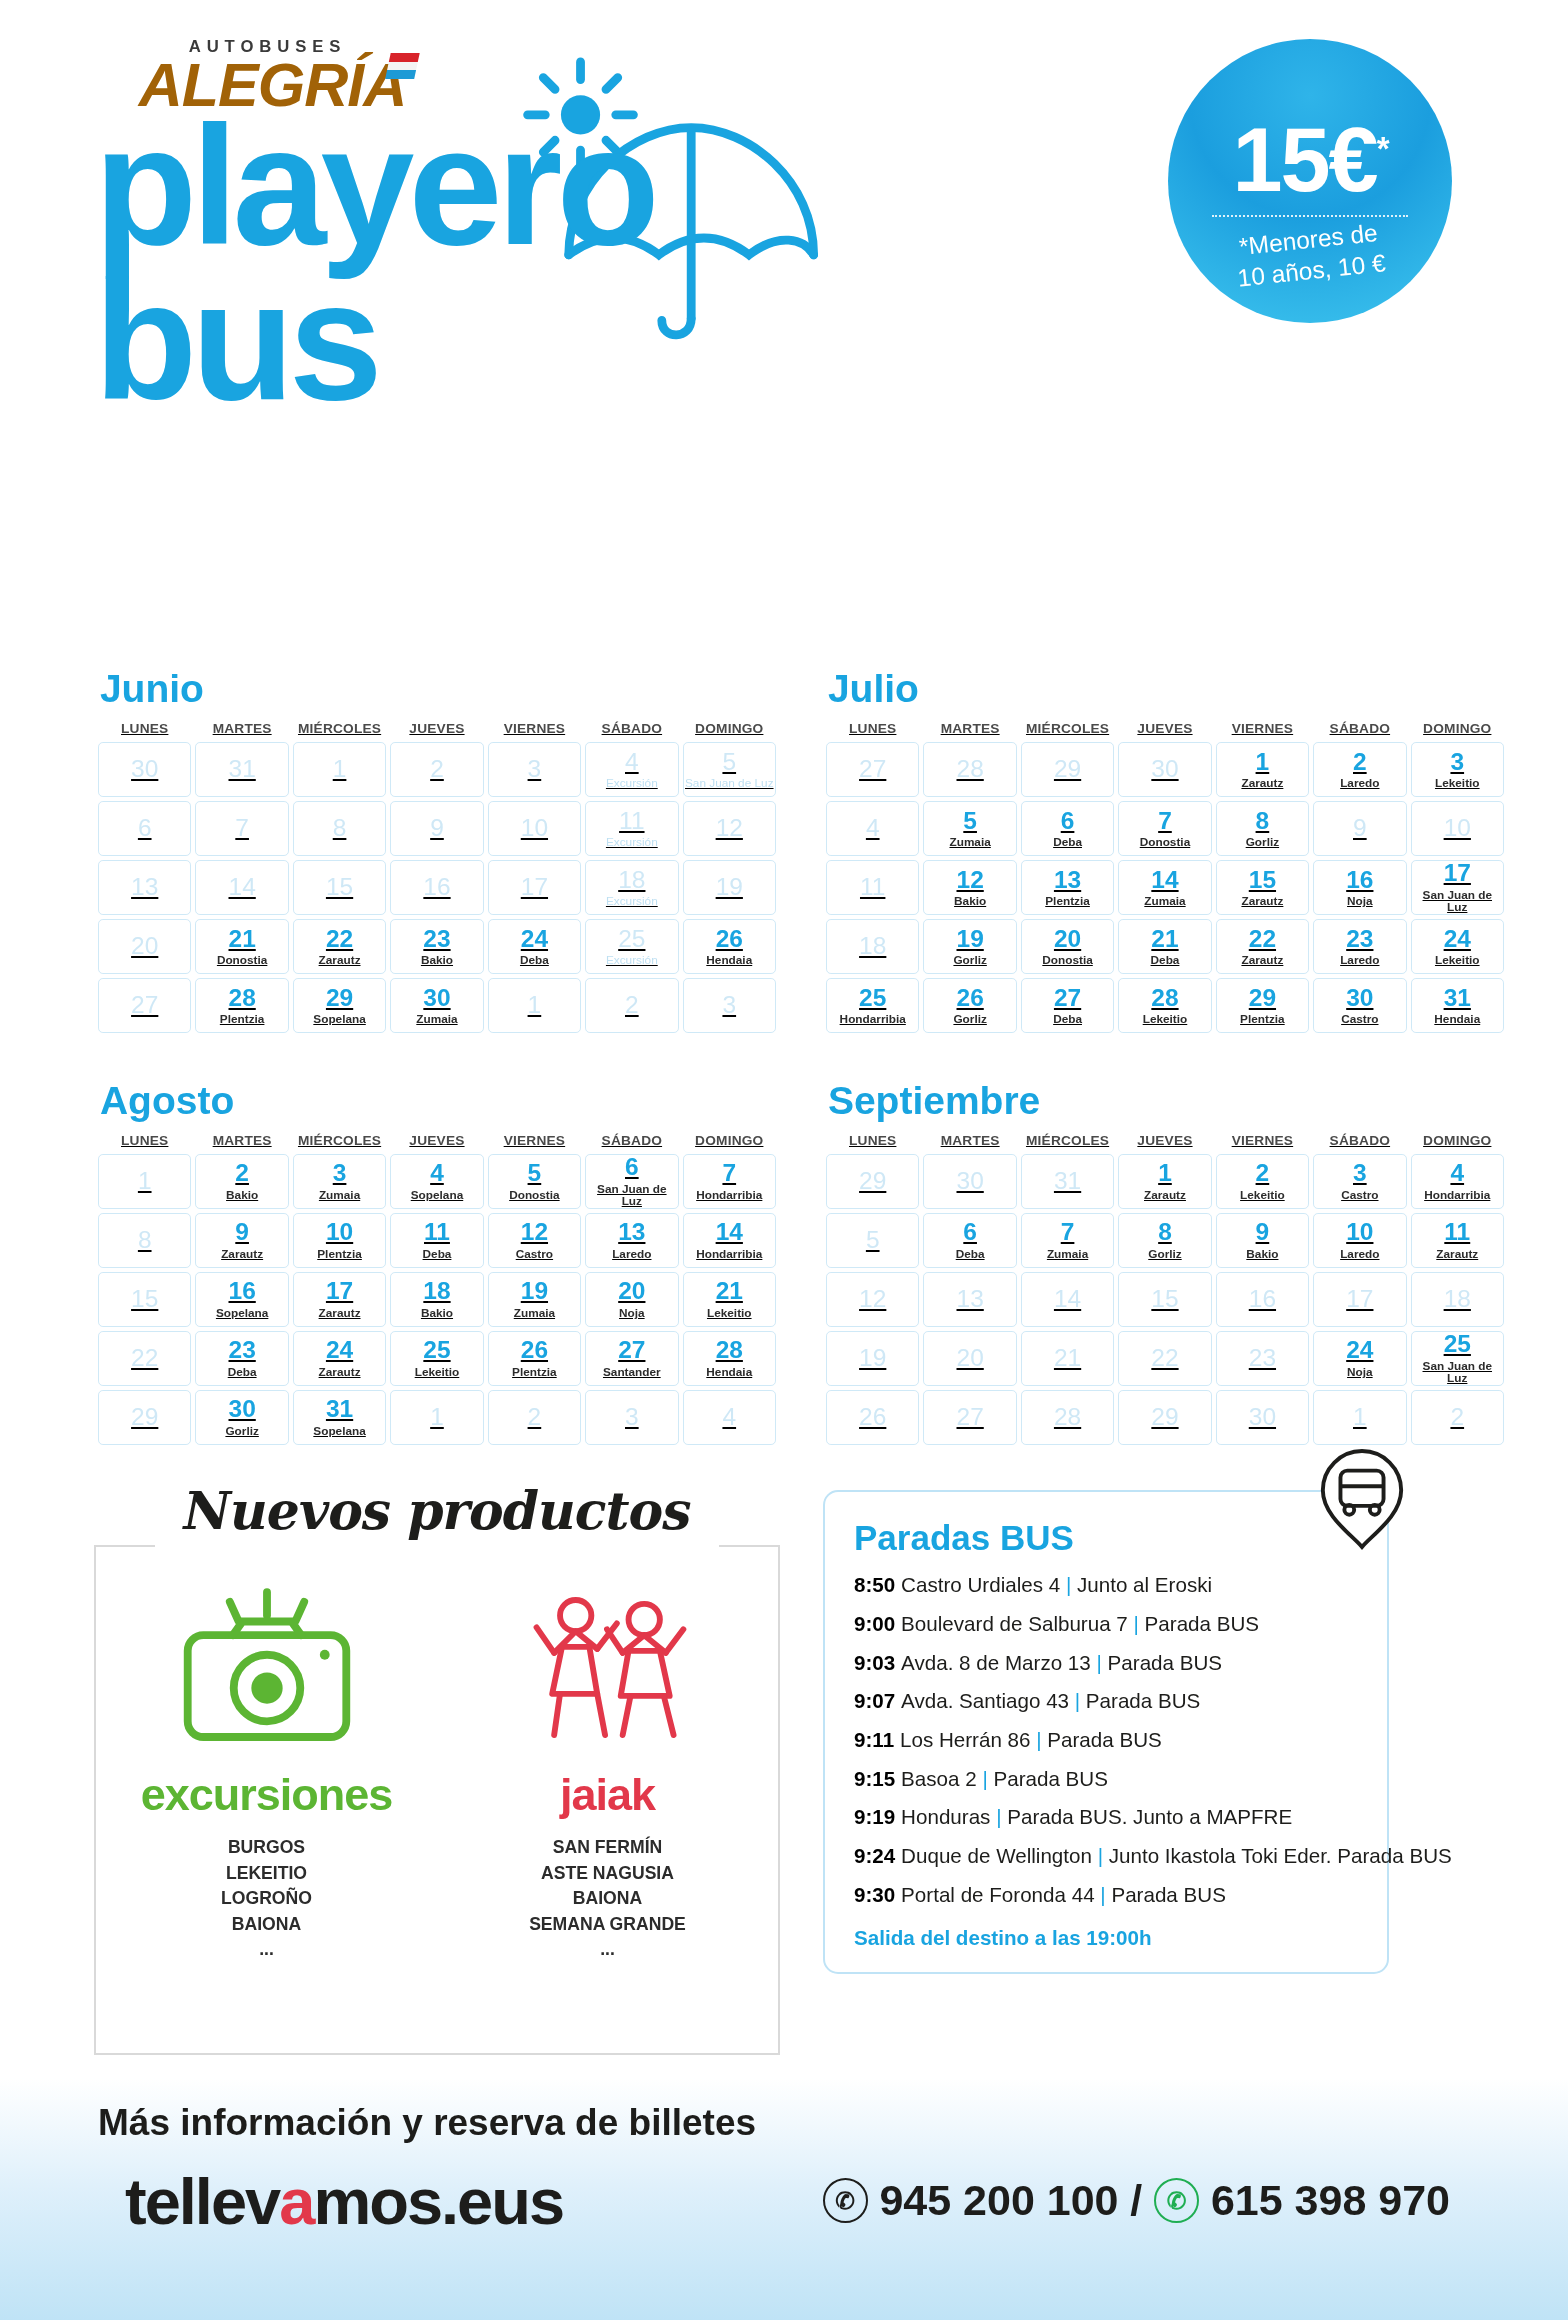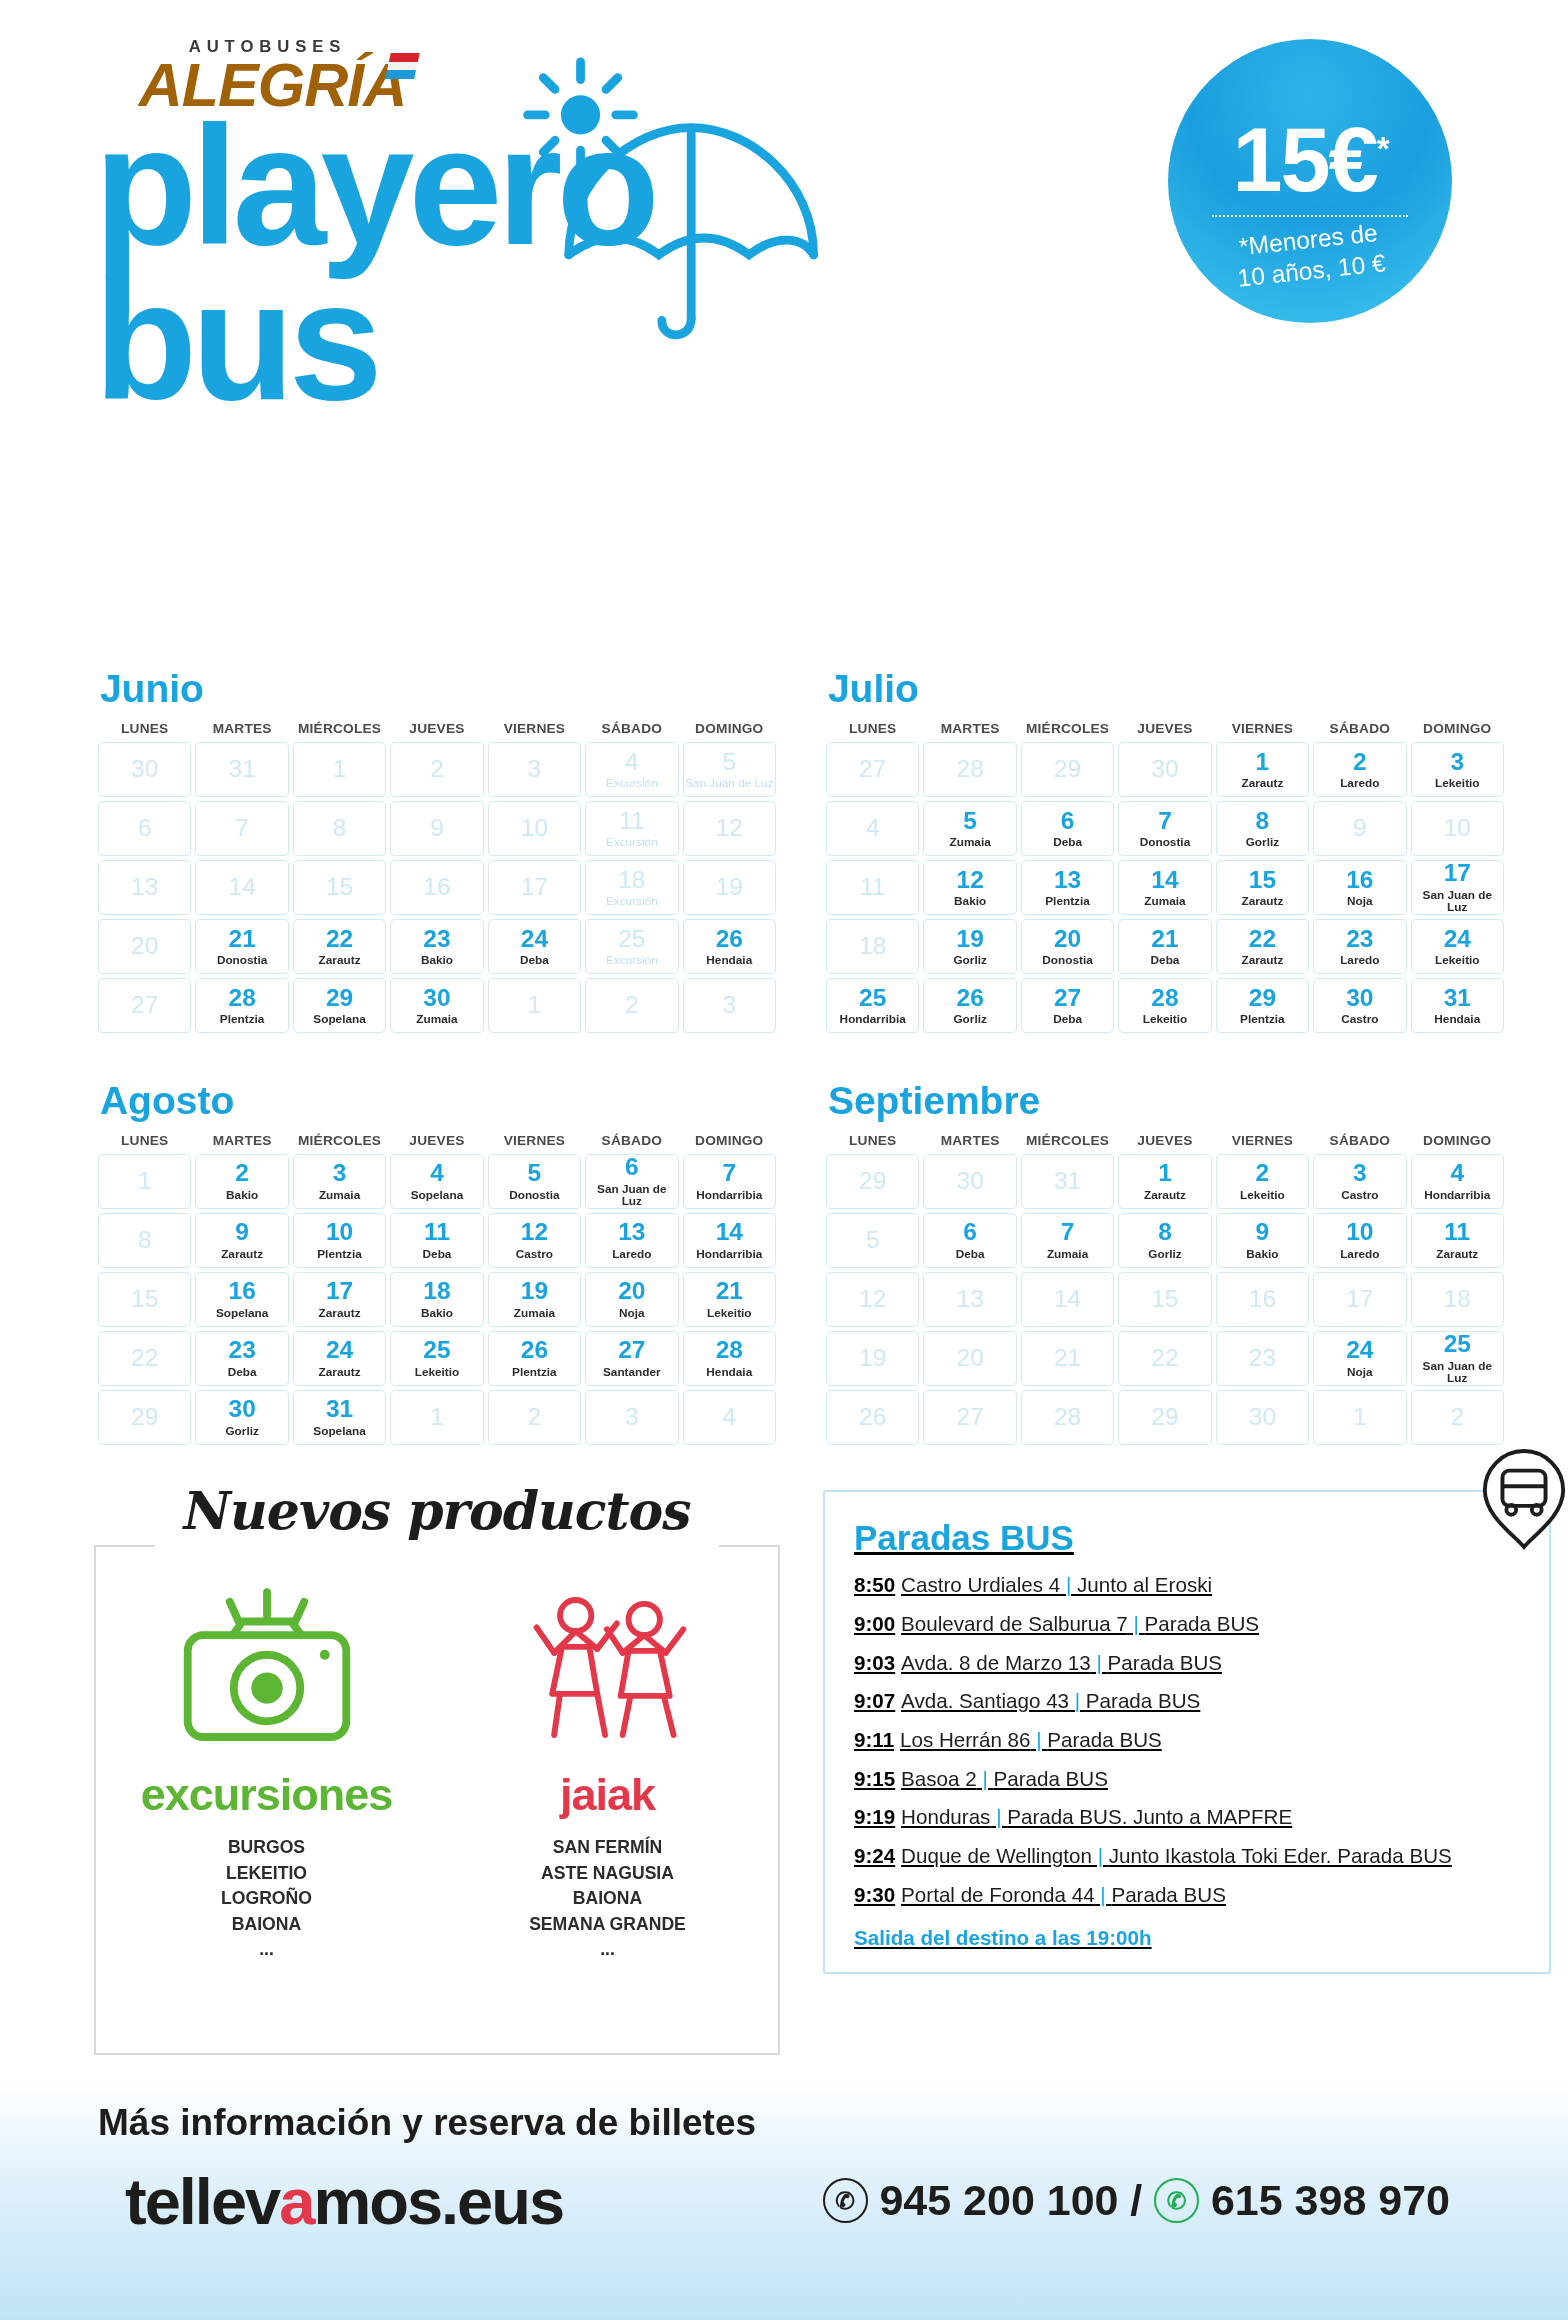--- a/index.html
+++ b/index.html
@@ -122,20 +122,21 @@
     font-weight: bold;
     color: #19a4e0;
     margin-bottom: 5.9px;
     margin-left: 5.9px;
   }
   table.cal-table {
     width: 686px;
     border-collapse: separate;
     border-spacing: 4.9px;
     table-layout: fixed;
+    text-decoration: underline;
   }
   table.cal-table th {
     font-size: 13.7px;
     font-weight: bold;
     color: #4a4a4a;
     padding-bottom: 2px;
     letter-spacing: 0.2px;
   }
   table.cal-table td {
     height: 55px;
@@ -212,26 +213,25 @@
     line-height: 1.45;
     color: #2c2c2c;
     font-weight: bold;
   }
 
   
   .stops {
     position: absolute;
     left: 823px;
     top: 1490px;
-    width: 728px;
+    width: 566px;
     border: 2px solid #bfe3f6;
-    border-radius: 3px;
+    border-radius: 15px;
     padding: 25.5px 29px 21.6px 29px;
     background: #ffffff;
-    text-decoration: underline;
   }
   .stops-title {
     font-size: 35px;
     font-weight: bold;
     color: #19a4e0;
     margin-bottom: 15.7px;
   }
   .stop-row {
     font-size: 20.6px;
     color: #1d1d1b;

